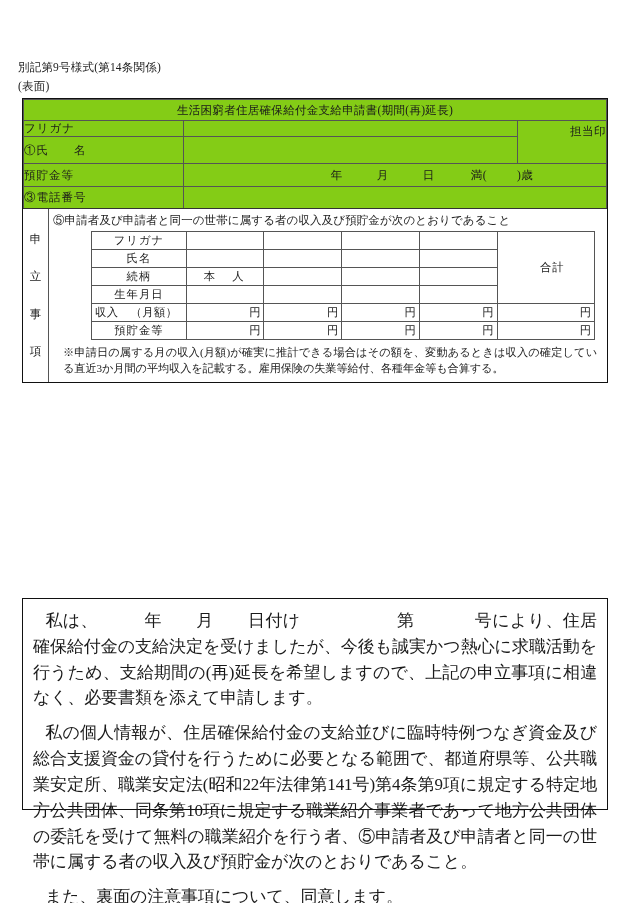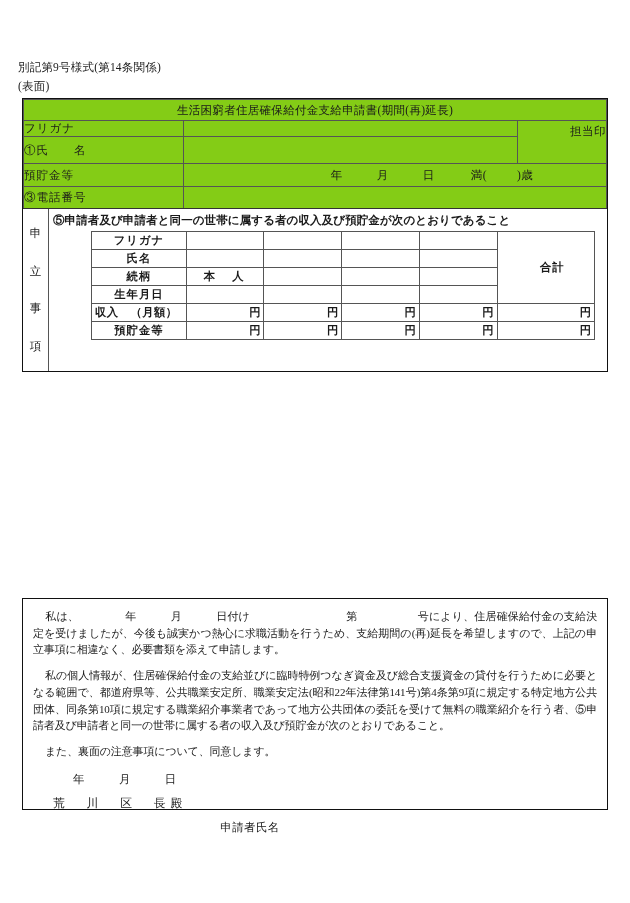--- a/index.html
+++ b/index.html
@@ -146,21 +146,21 @@
     padding: 4px 0 2px 4px;
     letter-spacing: 0.2px;
   }
   .sec4-box {
     margin: 0 12px 9px 42px;
     height: 188px;
     border: 1.1px solid #b9b9b9;
     background: #fff;
   }
 
-  .sec5 { padding: 0; font-weight: bold; }
+  .sec5 { padding: 0; }
   .sec5-title {
     font-size: 11.5px;
     padding: 4px 0 3px 4px;
     letter-spacing: 0.1px;
   }
 
   .inc-wrap {
     margin: 0 12px 0 42px;
   }
   table.income {
@@ -203,21 +203,21 @@
   .note {
     font-size: 11.2px;
     line-height: 1.45;
     padding: 4px 10px 6px 14px;
     text-align: justify;
     letter-spacing: -0.1px;
   }
 
   
   .decl-p {
-    font-size: 11px;
+    font-size: 17px;
     line-height: 1.52;
     margin: 0;
     padding: 0 10px 0 10px;
     text-align: justify;
     letter-spacing: -0.15px;
   }
   .decl-p1 { padding-top: 9px; }
   .decl-p2 { padding-top: 9px; }
   .decl-p3 { padding-top: 9px; }
   .ind { display: inline-block; width: 12px; }
@@ -362,20 +362,21 @@
                 <td class="yen">円</td>
                 <td class="yen">円</td>
                 <td class="yen">円</td>
                 <td class="yen">円</td>
                 <td class="yen">円</td>
               </tr>
             </tbody>
               </table>
           </div>
 
+          <div class="note">※申請日の属する月の収入(月額)が確実に推計できる場合はその額を、変動あるときは収入の確定している直近3か月間の平均収入を記載する。雇用保険の失業等給付、各種年金等も合算する。</div>
         </div>
 
       </div>
     </div>
   </div>
 
   <div class="box-decl">
 
     <p class="decl-p decl-p1"><span class="ind"></span><span>私は、</span><span class="blank-s"></span><span>年</span><span class="blank-m"></span><span>月</span><span class="blank-m"></span><span>日付け</span><span class="blank-l"></span><span>第</span><span class="blank-xl"></span><span>号により、住居確保給付金の支給決定を受けましたが、今後も誠実かつ熱心に求職活動を行うため、支給期間の(再)延長を希望しますので、上記の申立事項に相違なく、必要書類を添えて申請します。</span></p>
 

